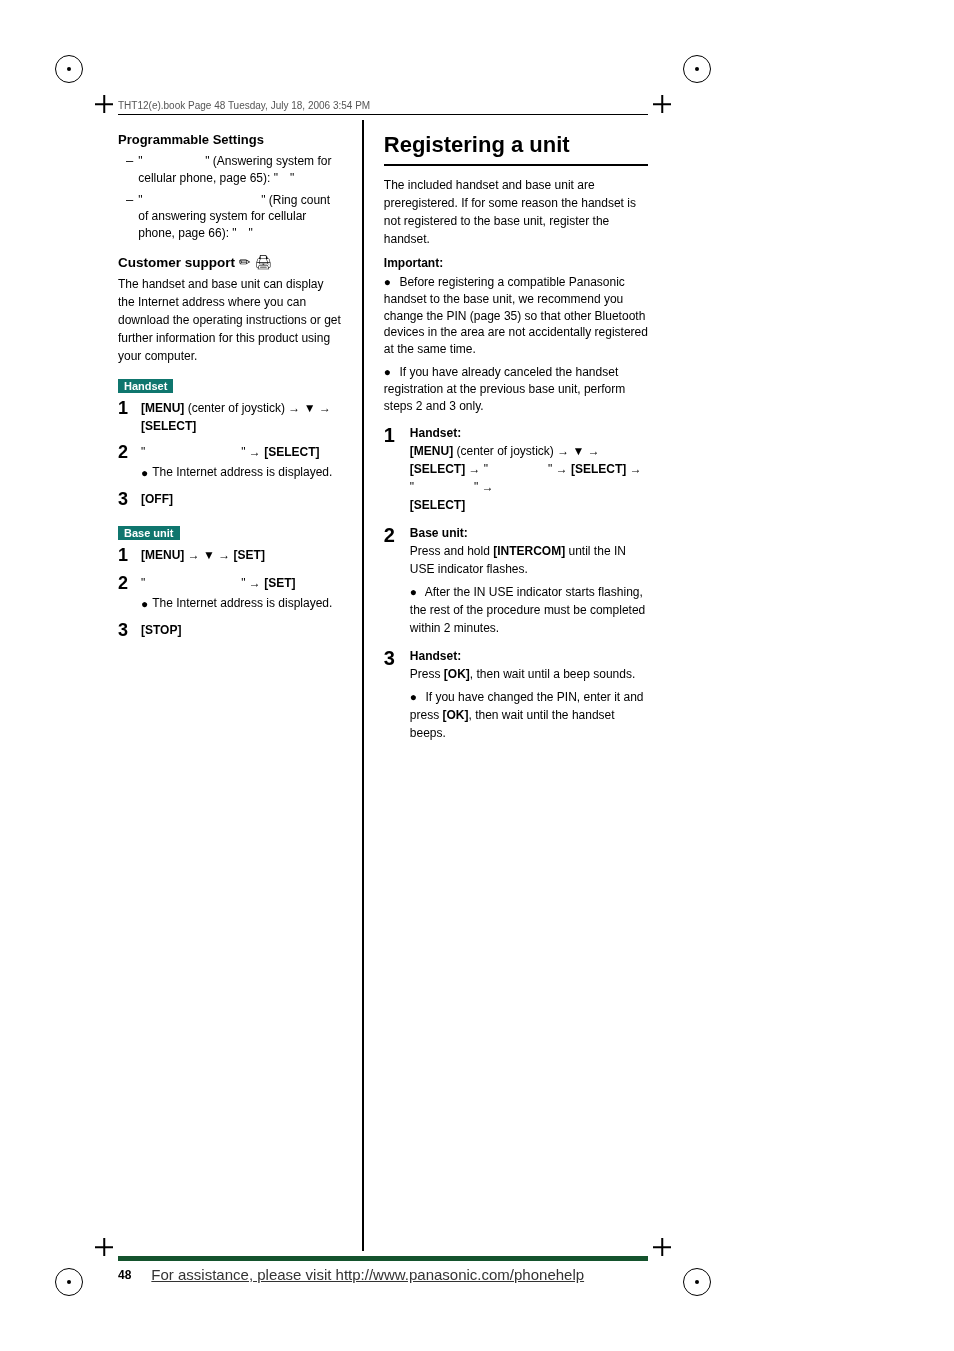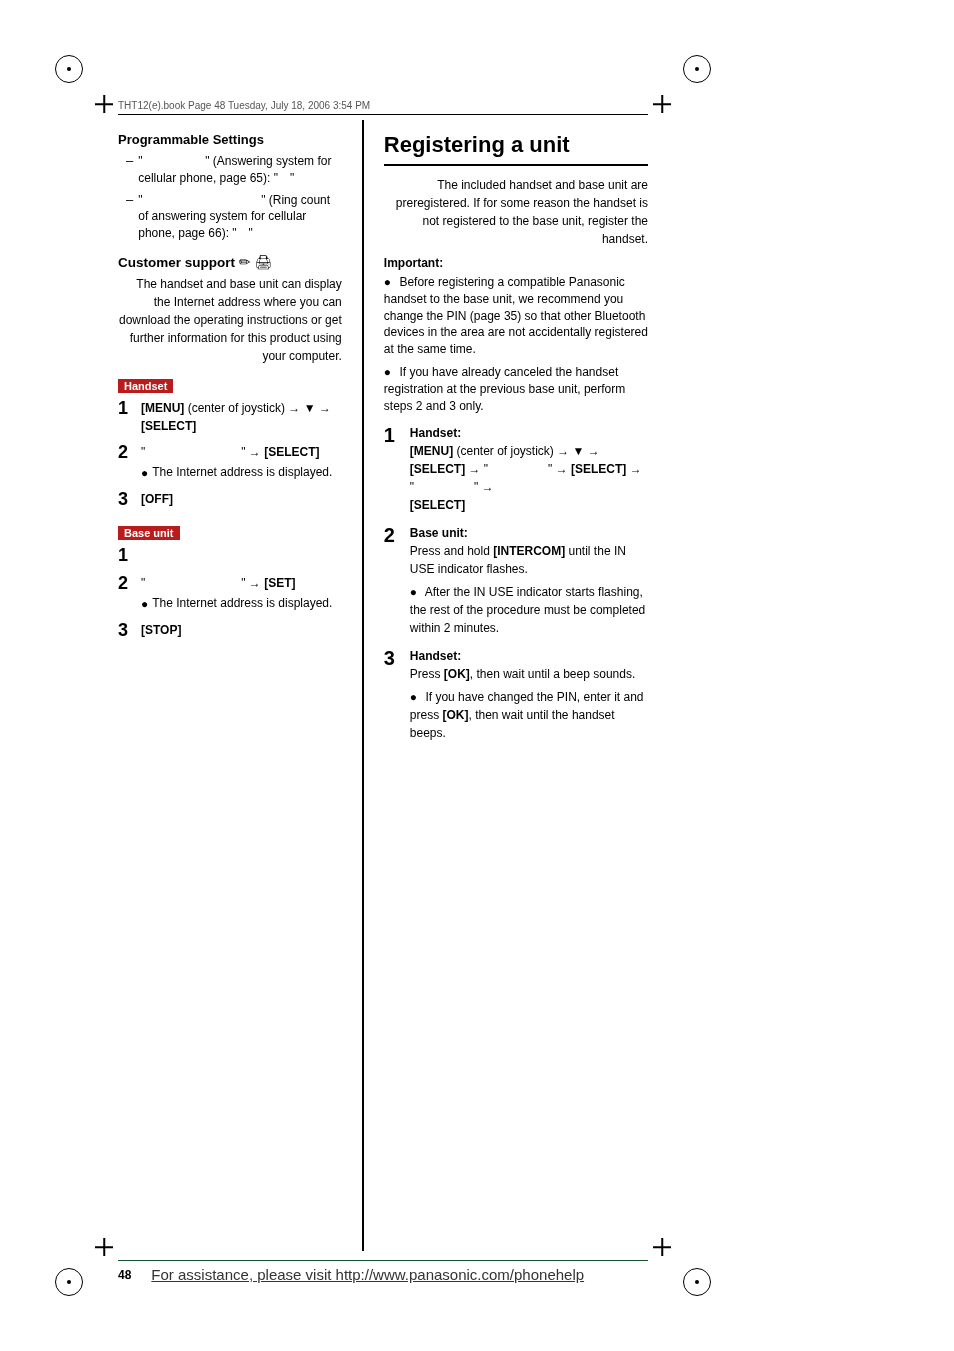--- a/index.html
+++ b/index.html
@@ -130,26 +130,25 @@
       font-weight: bold;
       font-size: 13.5px;
       margin-top: 12px;
       margin-bottom: 5px;
     }
 
     .body-text {
       font-size: 12px;
       line-height: 1.5;
       margin-bottom: 6px;
-      text-align: right;
     }
 
     .label-badge {
       display: inline-block;
-      background: #b91c1c;
+      background: #0f766e;
       color: #fff;
       font-size: 11px;
       font-weight: bold;
       padding: 1px 6px;
       margin-bottom: 6px;
       margin-top: 8px;
     }
 
     .step {
       margin-bottom: 8px;
@@ -230,21 +229,21 @@
     .right-step-content .step-label {
       font-weight: bold;
     }
 
     
     .bottom-bar {
       position: absolute;
       bottom: 68px;
       left: 118px;
       right: 118px;
-      border-top: 1px solid #14532d;
+      border-top: 5px solid #14532d;
       padding-top: 5px;
       display: flex;
       align-items: center;
     }
     .page-number {
       font-size: 12px;
       font-weight: bold;
       margin-right: 20px;
     }
     .footer-text {
@@ -325,20 +324,23 @@
           <b>[OFF]</b>
         </div>
       </div>
 
       
       <div class="label-badge">Base unit</div>
 
       
       <div class="step clearfix">
         <div class="step-number">1</div>
+        <div class="step-content">
+          <b>[MENU]</b> → ▼ → <b>[SET]</b>
+        </div>
       </div>
 
       
       <div class="step clearfix">
         <div class="step-number">2</div>
         <div class="step-content">
           "　　　　　　　　" → <b>[SET]</b>
           <div class="sub-bullet">
             <span class="dot">●</span>
             <span class="sub-text">The Internet address is displayed.</span>

